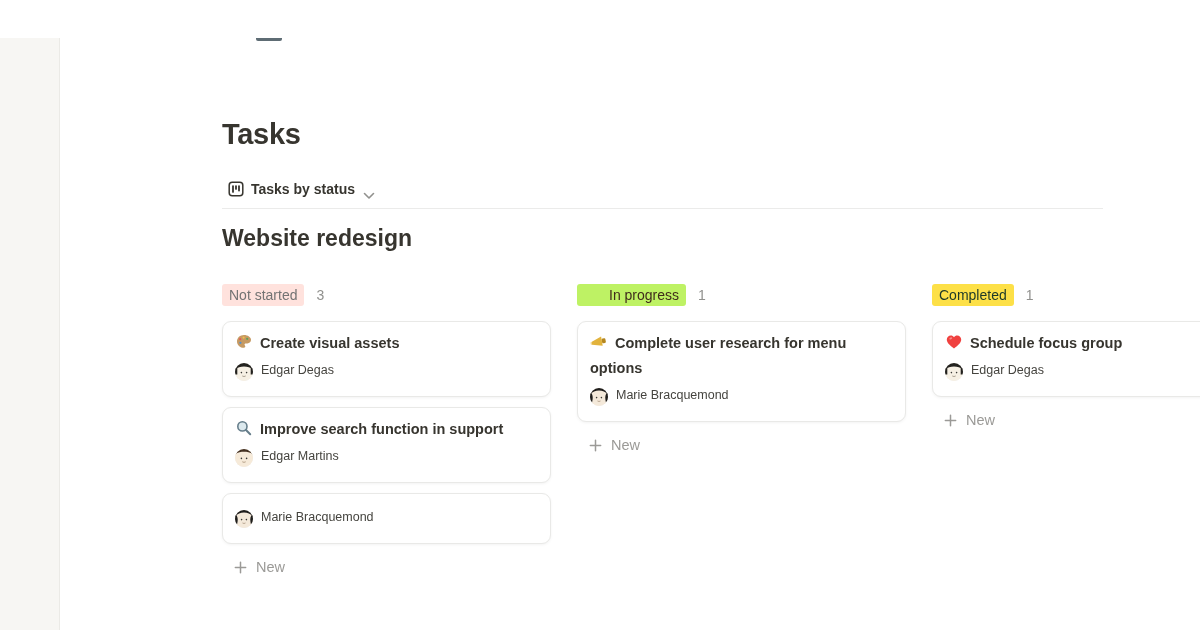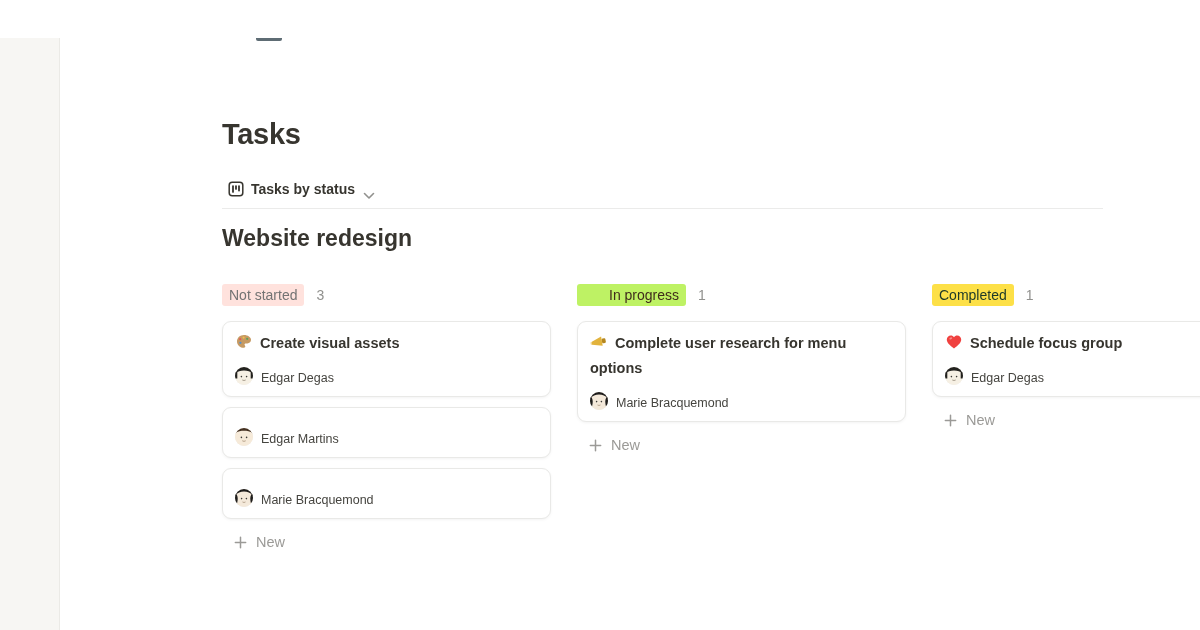--- a/index.html
+++ b/index.html
@@ -18,21 +18,21 @@
   .column{width:329px;flex:none;}
   .column-header{display:flex;align-items:center;height:22px;}
   .status-badge{display:inline-block;padding:1px 7px;border-radius:3px;font-size:14px;line-height:20px;font-weight:400;cursor:pointer;}
   .column-count{margin-left:12px;font-size:14px;color:#91918e;}
   .cards{margin-top:15px;display:flex;flex-direction:column;gap:10px;}
   .card{background:#fff;border:1px solid #e9e9e7;border-radius:9px;box-shadow:0 1px 3px rgba(15,15,15,.05);
     padding:9px 12px 11px;cursor:pointer;}
   .card-title{font-size:14.5px;font-weight:600;color:#37352f;line-height:25px;}
   .card-title .cicon{display:inline-block;width:18px;height:18px;vertical-align:-3px;margin-right:7px;}
   .card-title .cicon svg{display:block;width:18px;height:18px;}
-  .assignee{display:flex;align-items:flex-end;gap:8px;margin-top:7px;height:22px;}
+  .assignee{display:flex;align-items:flex-start;gap:8px;margin-top:7px;height:22px;}
   .avatar{width:18px;height:18px;flex:none;border-radius:50%;overflow:hidden;background:#eee;}
   .avatar svg{display:block;width:18px;height:18px;}
   .assignee-name{font-size:12.5px;color:#45443f;}
   .new-button{display:flex;align-items:center;gap:8px;margin-top:11px;padding-left:11px;height:24px;
     color:#9b9a97;font-size:14.5px;cursor:pointer;}
   .new-button .picon{width:15px;height:15px;display:block;color:#9b9a97;}
 </style>
 </head>
 <body>
 
@@ -83,20 +83,24 @@
                   <rect x="15.7" y="5" width="2.3" height="6.5" fill="#23221f"></rect>
                   <circle cx="6.4" cy="9.6" r=".8" fill="#3c3b37"></circle>
                   <circle cx="11.6" cy="9.6" r=".8" fill="#3c3b37"></circle>
                   <path d="M7.6 13.2 Q9 14.1 10.4 13.2" stroke="#8a7f6e" stroke-width=".7" fill="none" stroke-linecap="round"></path>
                 </svg>
               </span>
               <span class="assignee-name">Edgar Degas</span>
             </div>
           </div>
           <div class="card">
+            <div class="card-title"><span class="cicon"><svg viewBox="0 0 18 18">
+                  <circle cx="7.4" cy="7.4" r="4.6" fill="#dce9ee" stroke="#657d8a" stroke-width="1.6"></circle>
+                  <line x1="11" y1="11" x2="15.2" y2="15.2" stroke="#657d8a" stroke-width="2" stroke-linecap="round"></line>
+                </svg></span><span>Improve search function in support</span></div>
             <div class="assignee">
               <span class="avatar">
                 <svg viewBox="0 0 18 18">
                   <rect width="18" height="18" fill="#f6ead9"></rect>
                   <path d="M0 0 H18 V5.6 C15 3.2 12 2.8 9 2.8 C6 2.8 3 3.2 0 5.6 Z" fill="#443122"></path>
                   <circle cx="6.4" cy="9.4" r=".8" fill="#3c3b37"></circle>
                   <circle cx="11.6" cy="9.4" r=".8" fill="#3c3b37"></circle>
                   <path d="M7.6 13 Q9 13.9 10.4 13" stroke="#9c8468" stroke-width=".7" fill="none" stroke-linecap="round"></path>
                 </svg>
               </span>

